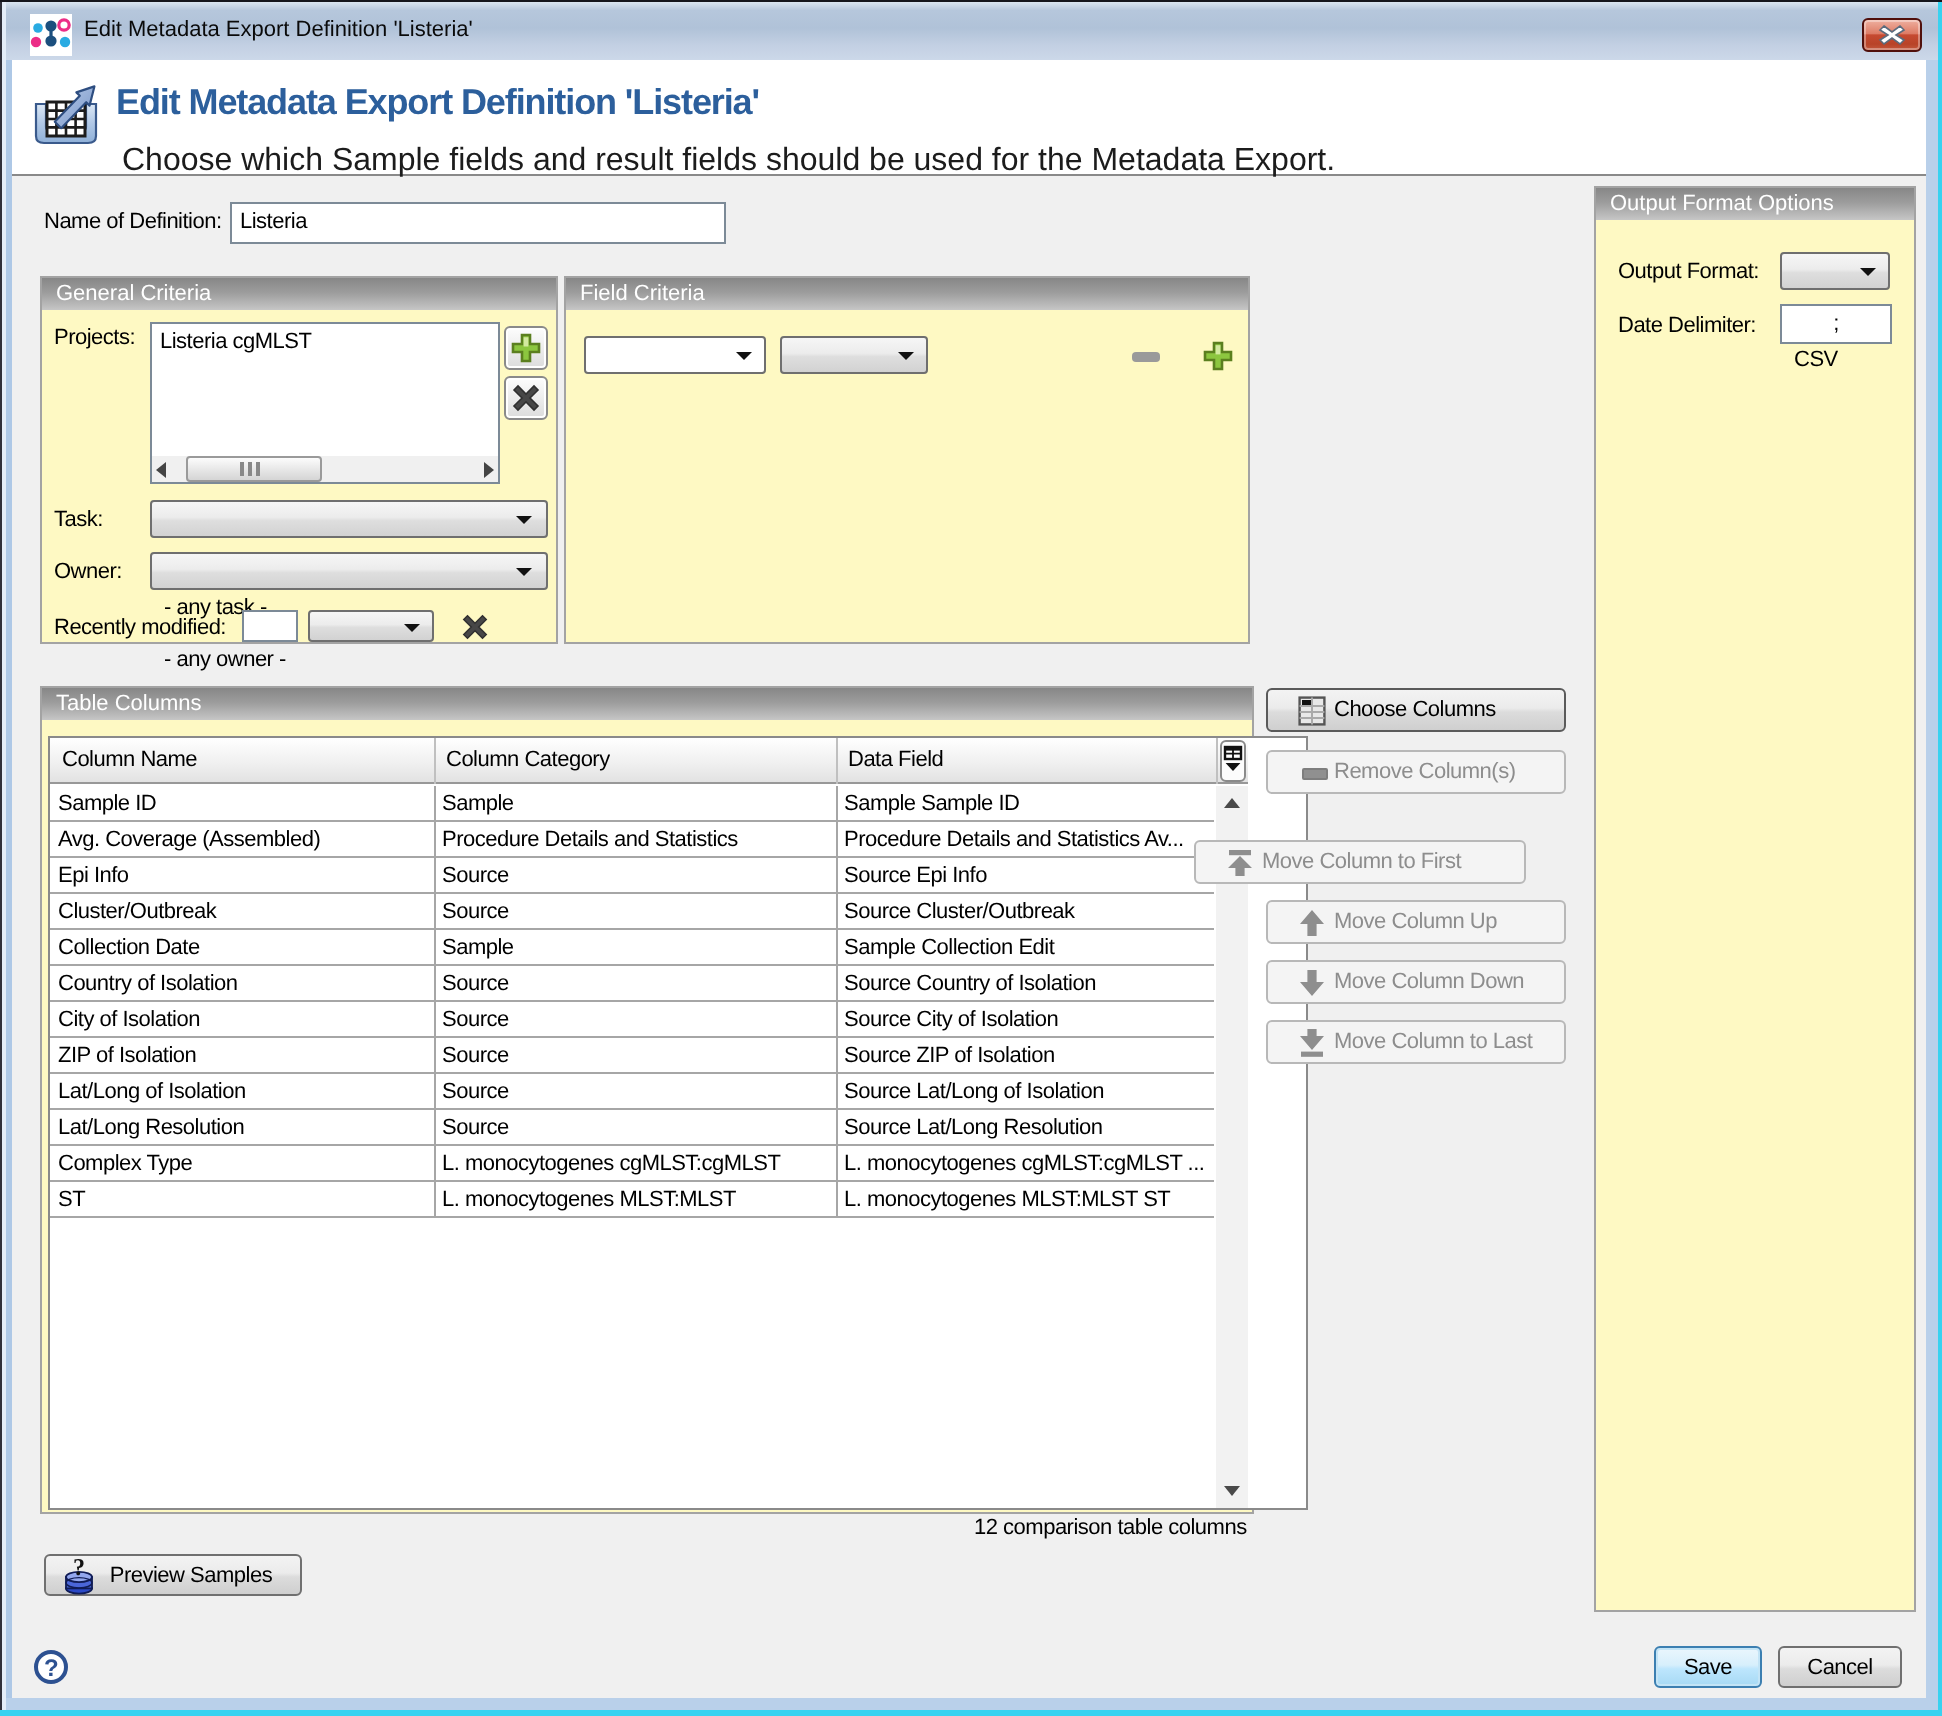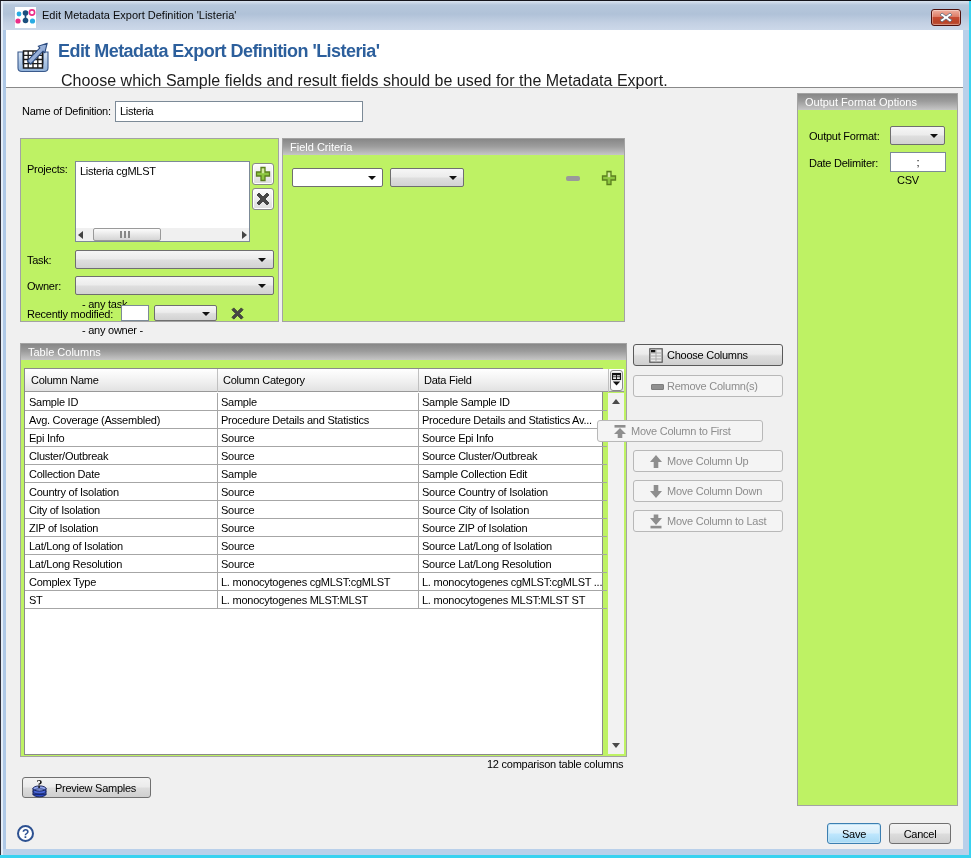--- a/index.html
+++ b/index.html
@@ -33,21 +33,21 @@
 #hdr-title { left:58px; top:41px; font-size:18px; font-weight:bold; color:#2c5f9c; letter-spacing:-0.55px;}
 #hdr-sub { left:61px; top:72px; font-size:16px; letter-spacing:0; color:#1c1c1c; }
 
 
 .lbl { position:absolute; font-size:11px; color:#000; white-space:nowrap; }
 .tinput { position:absolute; background:#fff; border:1px solid #7c8a97; }
 #name-input { left:115px; top:101px; width:248px; height:21px; }
 #name-text { left:120px; top:105px; }
 
 
-.gbox { position:absolute; border:1px solid #a3a3a3; background:#bef264;padding-left:45px; }
+.gbox { position:absolute; border:1px solid #a3a3a3; background:#fef9c3;padding-left:45px; }
 .ghead { position:absolute; left:0; top:0; right:0; height:16px;
   background:linear-gradient(#878787, #9c9c9c 45%, #c6c6c6 100%);
   color:#fff; font-size:11px; letter-spacing:0; line-height:16px; padding-left:7px; }
 #gbox-general { left:20px; top:138px; width:259px; height:184px; }
 #gbox-field { left:282px; top:138px; width:343px; height:184px; }
 #gbox-tag { left:631px; top:138px; width:158px; height:189px; }
 #gbox-output { left:797px; top:93px; width:161px; height:713px; }
 #gbox-table { left:20px; top:343px; width:607px; height:414px; }
 
 
@@ -62,21 +62,21 @@
 .btn { position:absolute; border:1px solid #707070; border-radius:3px; text-align:center;
   background:linear-gradient(#f3f3f3, #ebebeb 45%, #dcdcdc 55%, #cfcfcf 100%);
   font-size:11px; color:#000; }
 .btnl { text-align:left; padding-left:33px; }
 .btn-dis { border:1px solid #b8b8b8; background:#f4f4f4; color:#8d8d8d; }
 .sqbtn { position:absolute; width:22px; height:22px; border:1px solid #8a8a8a; border-radius:3px;
   background:linear-gradient(#fdfdfd, #ededed 50%, #dcdcdc 100%);
   box-shadow:0 0 0 1px #fff inset; }
 
 
-#tbl-area { position:absolute; left:3px; top:24px; width:579px; height:387px; background:#fff; border:1px solid #8a8a8a; }
+#tbl-area { position:absolute; left:3px; top:24px; width:630px; height:387px; background:#fff; border:1px solid #8a8a8a; }
 .throw { position:absolute; left:0; width:582px; height:18px; border-bottom:1px solid #a6a6a6; }
 .tcell { position:absolute; top:3px; font-size:11px; white-space:nowrap; overflow:hidden; }
 .c1 { left:4px; width:188px; }
 .c2 { left:196px; width:197px; }
 .c3 { left:397px; width:182px; }
 .vline { position:absolute; top:0; width:1px; background:#a6a6a6; }
 </style>
 </head>
 <body>
 <div id="win">
@@ -140,20 +140,21 @@
     <div class="lbl" style="left:11px; top:36px;">Output Format:</div>
     <div class="combo" style="left:92px; top:32px; width:55px; height:19px;">
       <span class="ctext">CSV</span>
       <span class="carrow" style="right:6px; top:7px;"></span>
     </div>
     <div class="lbl" style="left:11px; top:63px;">Date Delimiter:</div>
     <div class="tinput" style="left:92px; top:58px; width:56px; height:20px; text-align:center; line-height:19px;">;</div>
   </div>
 
   <div class="gbox" id="gbox-general">
+    <div class="ghead">General Criteria</div>
     <div class="lbl" style="left:6px; top:24px;">Projects:</div>
     <div class="tinput" style="left:54px; top:22px; width:175px; height:81px;"></div>
     <div class="lbl" style="left:59px; top:26px;">Listeria cgMLST</div>
 
     <div class="abs" style="left:55px; top:89px; width:173px; height:13px; background:#f0f0f0;">
       <div class="abs" style="left:2px; top:3px; width:0; height:0; border-top:4px solid transparent; border-bottom:4px solid transparent; border-right:5px solid #444;"></div>
       <div class="abs" style="right:2px; top:3px; width:0; height:0; border-top:4px solid transparent; border-bottom:4px solid transparent; border-left:5px solid #444;"></div>
       <div class="abs" style="left:17px; top:0; width:68px; height:13px; border:1px solid #9a9a9a; border-radius:2px; background:linear-gradient(#fcfcfc,#e8e8e8 50%,#d5d5d5);"></div>
       <div class="abs" style="left:44px; top:3px; width:2px; height:7px; background:#888;"></div>
       <div class="abs" style="left:48px; top:3px; width:2px; height:7px; background:#888;"></div>

